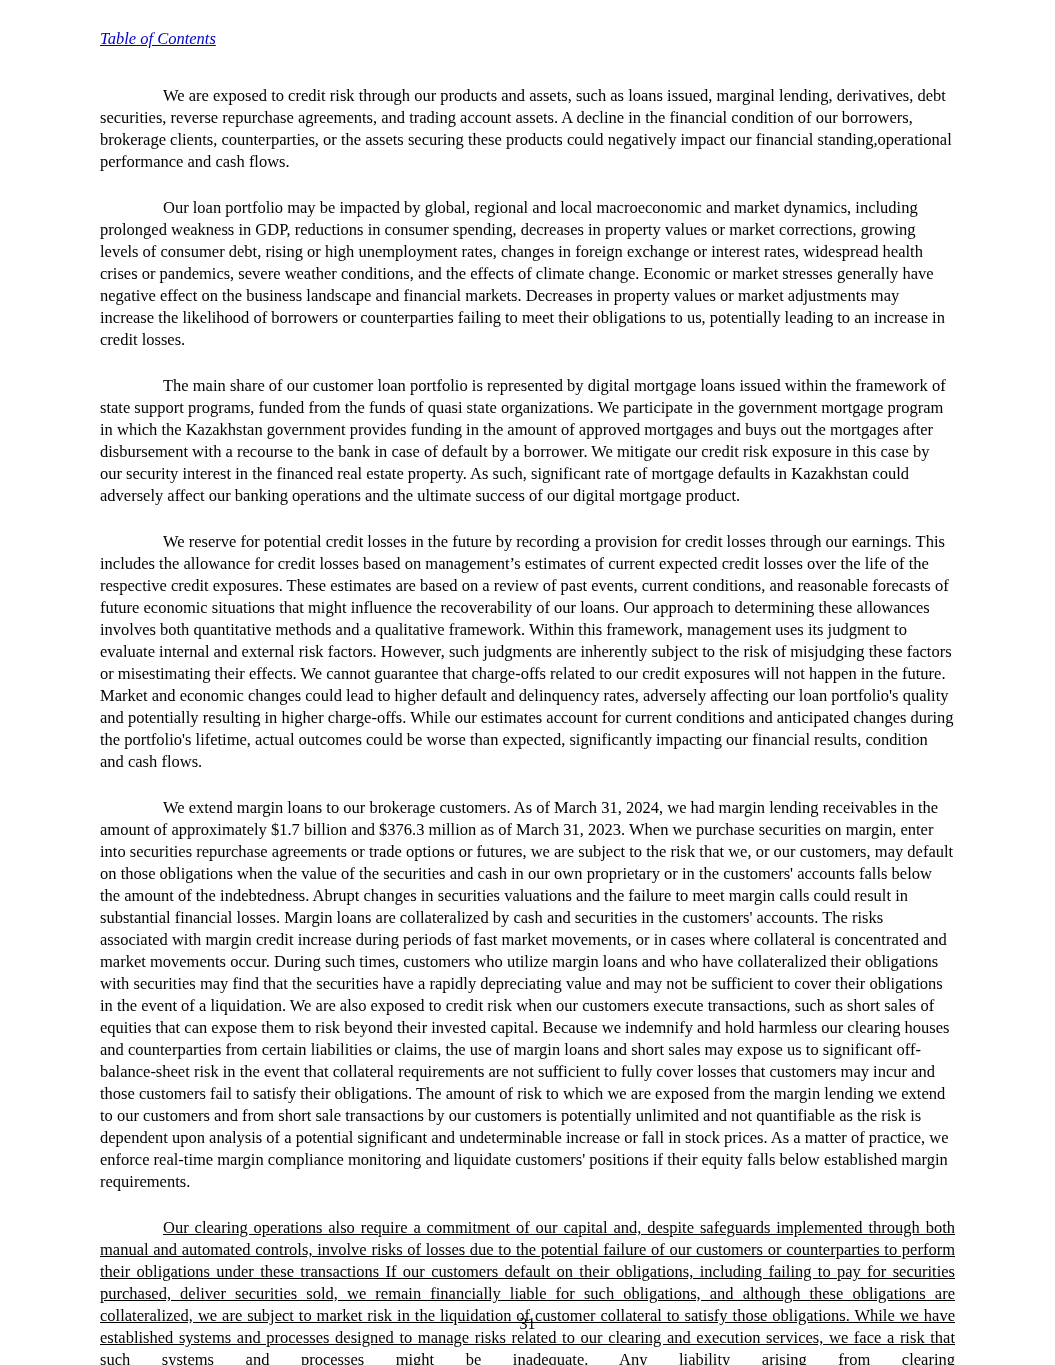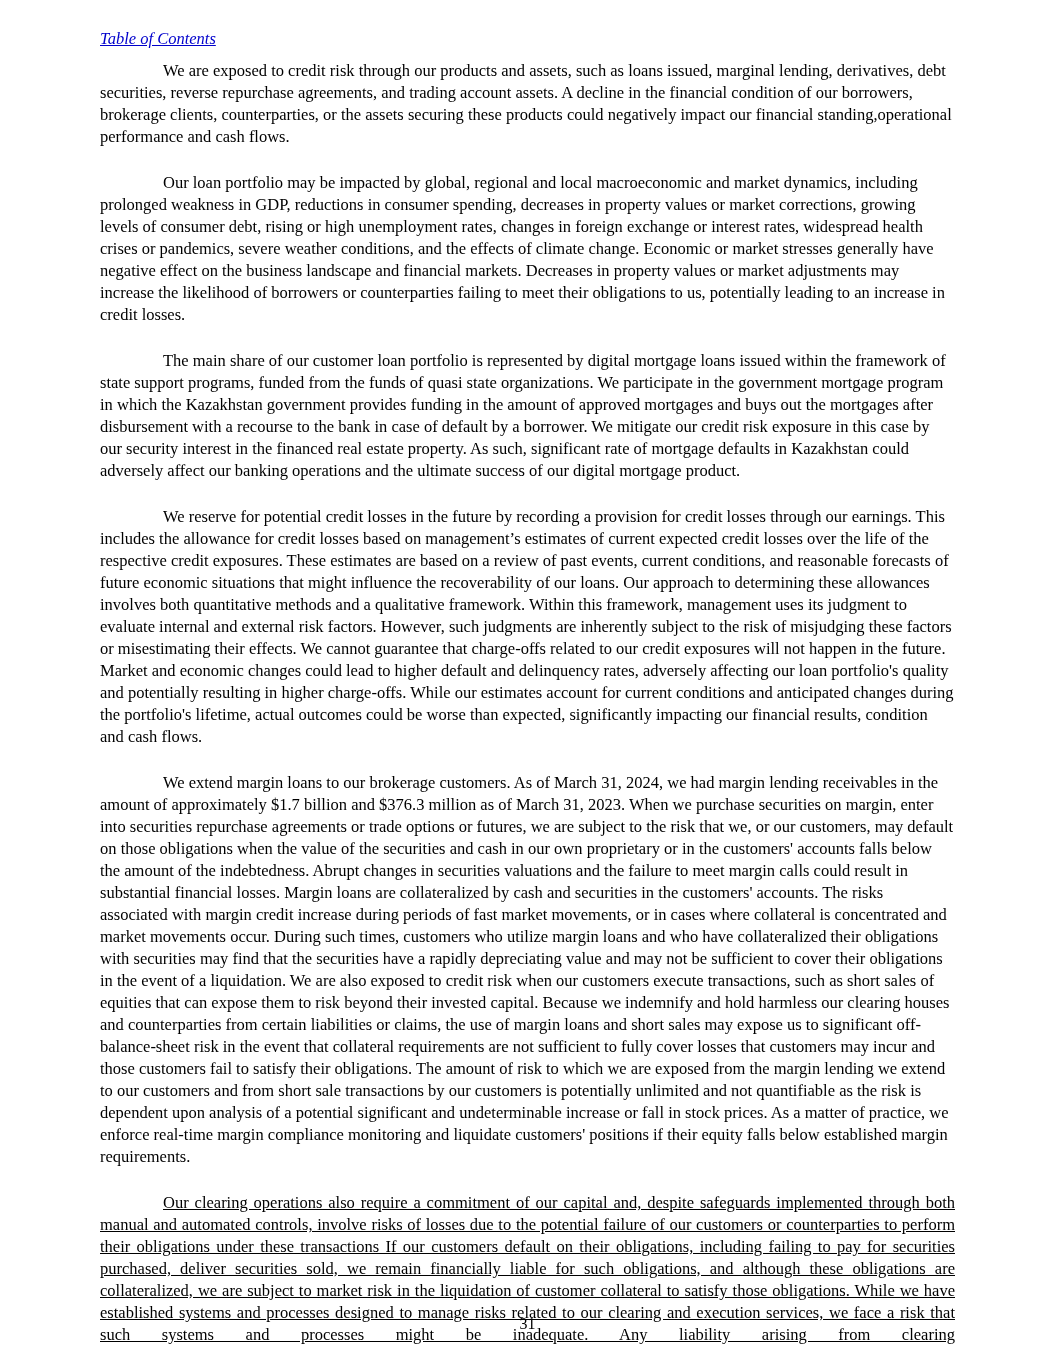--- a/index.html
+++ b/index.html
@@ -18,25 +18,25 @@
     font-size: 16.5px;
     line-height: 22px;
     padding: 28px 100px 0 100px;
     overflow: hidden;
   }
   .toc-link {
     display: inline-block;
     font-style: italic;
     color: #0000cc;
     text-decoration: underline;
-    margin-bottom: 6px;
+    margin-bottom: 20px;
     cursor: pointer;
   }
   .body-text p {
-    margin: 4px 0 24px 0;
+    margin: 15px 0 24px 0;
     text-indent: 63px;
     text-align: left;
   }
   .body-text p.justified {
     text-align: justify;
     text-align-last: justify;
     text-decoration: underline;
   }
   .page-number {
     position: absolute;

